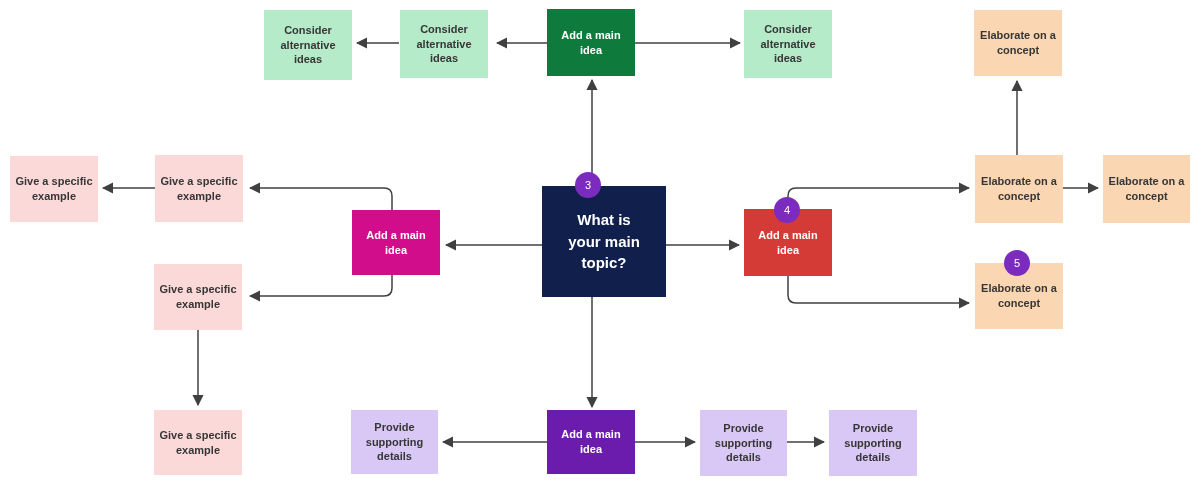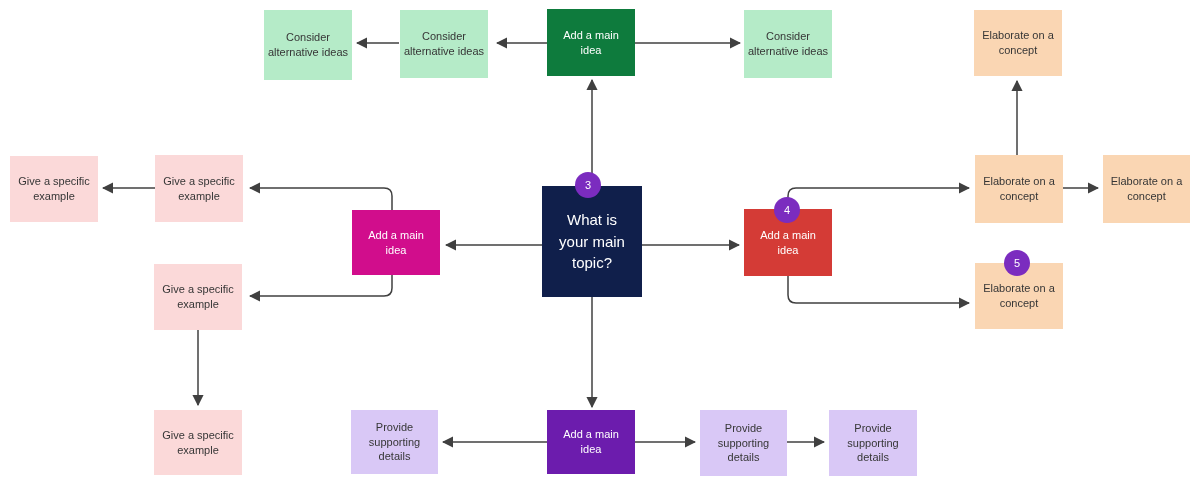--- a/index.html
+++ b/index.html
@@ -13,20 +13,21 @@
   .edges{position:absolute;left:0;top:0;width:1200px;height:486px;}
   .node{
     position:absolute;
     display:flex;align-items:center;justify-content:center;
     text-align:center;
     font-size:11px;line-height:1.35;
     white-space:pre-line;
     box-sizing:border-box;
     padding:2px;
     cursor:pointer;
+    font-weight:bold;
   }
   .node.root{font-size:15px;line-height:1.45;}
   .badge{
     position:absolute;
     width:26px;height:26px;border-radius:50%;
     display:flex;align-items:center;justify-content:center;
     color:#ffffff;font-size:11px;
   }
 </style>
 </head>
@@ -54,21 +55,21 @@
         <path d="M788,210 L788,196 Q788,188 796,188 L969,188" fill="none" stroke="#404040" stroke-width="1.5" marker-end="url(#arrow)"></path>
         <path d="M788,276 L788,295 Q788,303 796,303 L969,303" fill="none" stroke="#404040" stroke-width="1.5" marker-end="url(#arrow)"></path>
         <path d="M1017,155 L1017,81" fill="none" stroke="#404040" stroke-width="1.5" marker-end="url(#arrow)"></path>
         <path d="M1063,188 L1098,188" fill="none" stroke="#404040" stroke-width="1.5" marker-end="url(#arrow)"></path>
         <path d="M547,442 L443,442" fill="none" stroke="#404040" stroke-width="1.5" marker-end="url(#arrow)"></path>
         <path d="M635,442 L695,442" fill="none" stroke="#404040" stroke-width="1.5" marker-end="url(#arrow)"></path>
         <path d="M787,442 L824,442" fill="none" stroke="#404040" stroke-width="1.5" marker-end="url(#arrow)"></path>
       </g>
   </svg>
   <div id="nodes-layer">
-      <div class="node root" style="left: 542px; top: 186px; width: 100px; height: 111px; background: rgb(16, 31, 75); color: rgb(255, 255, 255);"><span>What is
+      <div class="node root" style="left: 542px; top: 186px; width: 124px; height: 111px; background: rgb(16, 31, 75); color: rgb(255, 255, 255);"><span>What is
 your main
 topic?</span></div>
       <div class="node" style="left: 547px; top: 9px; width: 88px; height: 67px; background: rgb(14, 123, 61); color: rgb(255, 255, 255);"><span>Add a main
 idea</span></div>
       <div class="node" style="left: 352px; top: 210px; width: 88px; height: 65px; background: rgb(209, 13, 140); color: rgb(255, 255, 255);"><span>Add a main
 idea</span></div>
       <div class="node" style="left: 744px; top: 209px; width: 88px; height: 67px; background: rgb(212, 59, 54); color: rgb(255, 255, 255);"><span>Add a main
 idea</span></div>
       <div class="node" style="left: 547px; top: 410px; width: 88px; height: 64px; background: rgb(108, 28, 173); color: rgb(255, 255, 255);"><span>Add a main
 idea</span></div>

